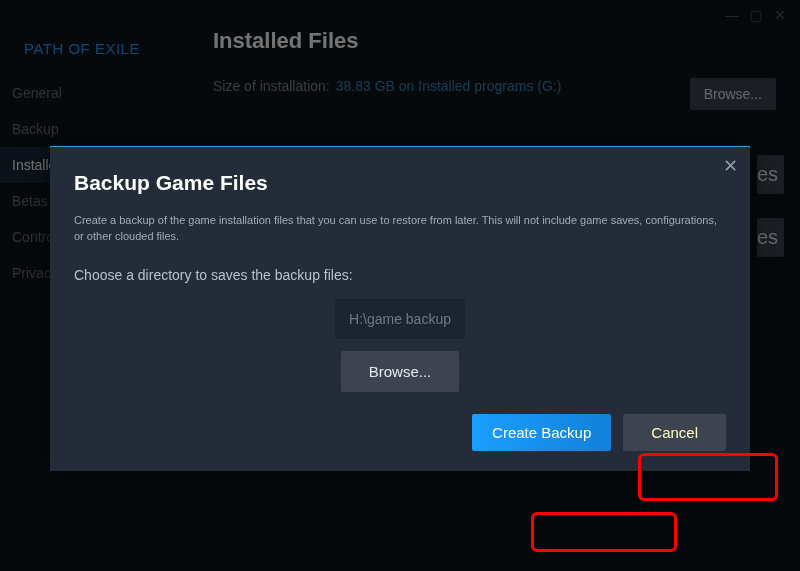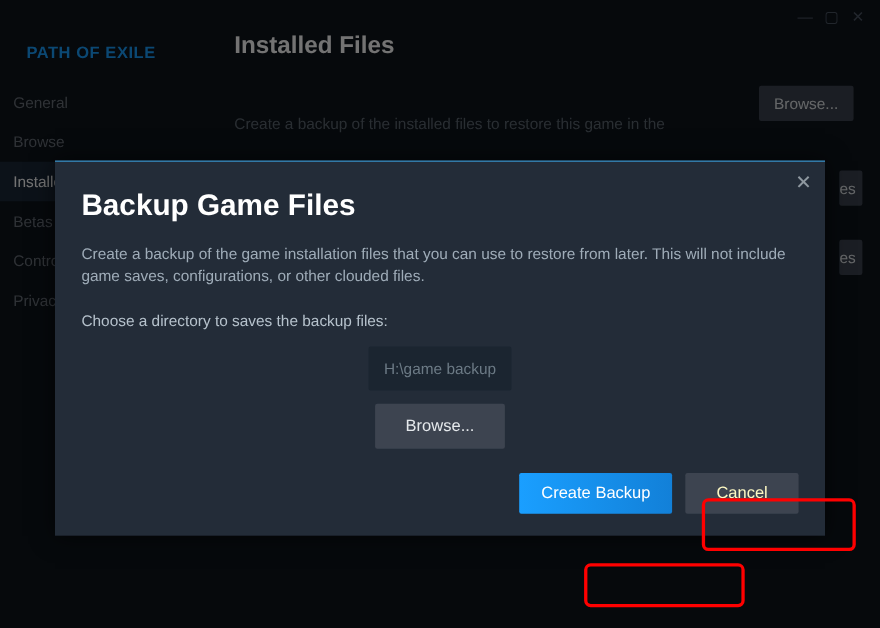--- a/index.html
+++ b/index.html
@@ -3,40 +3,40 @@
 <meta charset="utf-8">
 <style>
 * { box-sizing: border-box; margin: 0; padding: 0; font-family: "Motiva Sans", Arial, sans-serif; }
 html, body { width: 800px; height: 571px; overflow: hidden; }
 body { background: #0e141b; color: #c6d4df; position: relative; }
 
 .titlebar { position: absolute; top: 0; right: 0; display: flex; height: 30px; align-items: center; padding-right: 8px; }
 .titlebar span { width: 24px; height: 24px; display: flex; align-items: center; justify-content: center; color: #4b5563; font-size: 14px; }
 
 .sidebar { position: absolute; left: 0; top: 0; width: 195px; height: 571px; padding-top: 32px; }
-.sidebar-title { color: #1a9fff; font-weight: 700; font-size: 15px; letter-spacing: 0.5px; padding: 8px 24px 18px 24px; }
+.sidebar-title { color: #1a9fff; font-weight: 400; font-size: 15px; letter-spacing: 0.5px; padding: 8px 24px 18px 24px; }
 .sidebar-item { color: #686f78; font-size: 14px; padding: 10px 12px; cursor: pointer; }
 .sidebar-item.active { background: #1b2838; color: #fff; }
 
 .main { position: absolute; left: 195px; top: 0; right: 0; padding: 28px 24px 0 18px; }
 .main h1 { color: #fff; font-size: 22px; font-weight: 700; margin-bottom: 24px; }
 .size-row { font-size: 14px; color: #7a8896; display: flex; align-items: center; }
 .size-val { color: #2f89bc; margin-left: 6px; }
 .browse-bg { position: absolute; right: 24px; top: 78px; background: #3d4450; color: #dfe3e6; padding: 8px 14px; font-size: 14px; border-radius: 2px; }
 .faded-line { color: #5c6670; font-size: 14px; margin-top: 50px; }
-.half-btn { position: absolute; right: 16px; background: #3d4450; color: #dfe3e6; font-size: 14px; border-radius: 2px; padding: 8px 6px 8px 0; }
+.half-btn { position: absolute; right: 16px; background: #3d4450; color: #dfe3e6; font-size: 20px; border-radius: 2px; padding: 8px 6px 8px 0; }
 .half-btn.b1 { top: 155px; }
 .half-btn.b2 { top: 218px; }
 
 .overlay { position: absolute; inset: 0; background: rgba(0,0,0,0.55); }
 
 .modal { position: absolute; left: 50px; top: 146px; width: 700px; background: #232c38; border-top: 1px solid #3a9bd6; box-shadow: 0 0 20px rgba(0,0,0,0.6); padding: 24px 24px 20px 24px; }
 .modal-close { position: absolute; top: 10px; right: 12px; color: #8f98a0; font-size: 18px; cursor: pointer; line-height: 1; }
-.modal h2 { color: #fff; font-size: 27px; font-weight: 800; margin-bottom: 18px; }
-.modal p.desc { color: #9facb8; font-size: 14px; line-height: 1.45; margin-bottom: 22px; }
+.modal h2 { color: #fff; font-size: 21px; font-weight: 800; margin-bottom: 18px; }
+.modal p.desc { color: #9facb8; font-size: 11px; line-height: 1.45; margin-bottom: 22px; }
 .modal p.choose { color: #b6c2cc; font-size: 14px; margin-bottom: 16px; }
 
 .path-row { display: flex; gap: 12px; align-items: center; margin-bottom: 22px; flex-direction: column; }
 .path-input { flex: 1; background: #1b2530; color: #6c7a85; font-size: 14px; padding: 12px 14px; border-radius: 2px; }
 .browse-btn { background: #3d4450; color: #e5e9ec; font-size: 15px; padding: 12px 28px; border-radius: 2px; cursor: pointer; }
 
 .footer { display: flex; justify-content: flex-end; gap: 12px; }
 .btn-primary { background: linear-gradient(90deg,#1a9fff,#1280d8); color: #fff; font-size: 15px; padding: 10px 20px; border-radius: 2px; cursor: pointer; }
 .btn-secondary { background: #3d4450; color: #fef9c3; font-size: 15px; padding: 10px 28px; border-radius: 2px; cursor: pointer; }
 
@@ -49,29 +49,33 @@
 
 <div class="titlebar">
   <span>—</span>
   <span>▢</span>
   <span>✕</span>
 </div>
 
 <div class="sidebar">
   <div class="sidebar-title">PATH OF EXILE</div>
   <div class="sidebar-item">General</div>
-  <div class="sidebar-item">Browse</div>
+  <div class="sidebar-item">Backup</div>
   <div class="sidebar-item active">Installed Files</div>
   <div class="sidebar-item">Betas</div>
   <div class="sidebar-item">Controller</div>
   <div class="sidebar-item">Privacy</div>
 </div>
 
 <div class="main">
   <h1>Installed Files</h1>
+  <div class="size-row">
+    <span>Size of installation:</span>
+    <span class="size-val">38.83 GB on Installed programs (G:)</span>
+  </div>
   <div class="browse-bg">Browse...</div>
   <div class="faded-line">Create a backup of the installed files to restore this game in the</div>
   <div class="half-btn b1">es</div>
   <div class="half-btn b2">es</div>
 </div>
 
 <div class="overlay"></div>
 
 <div class="modal">
   <div class="modal-close">✕</div>

